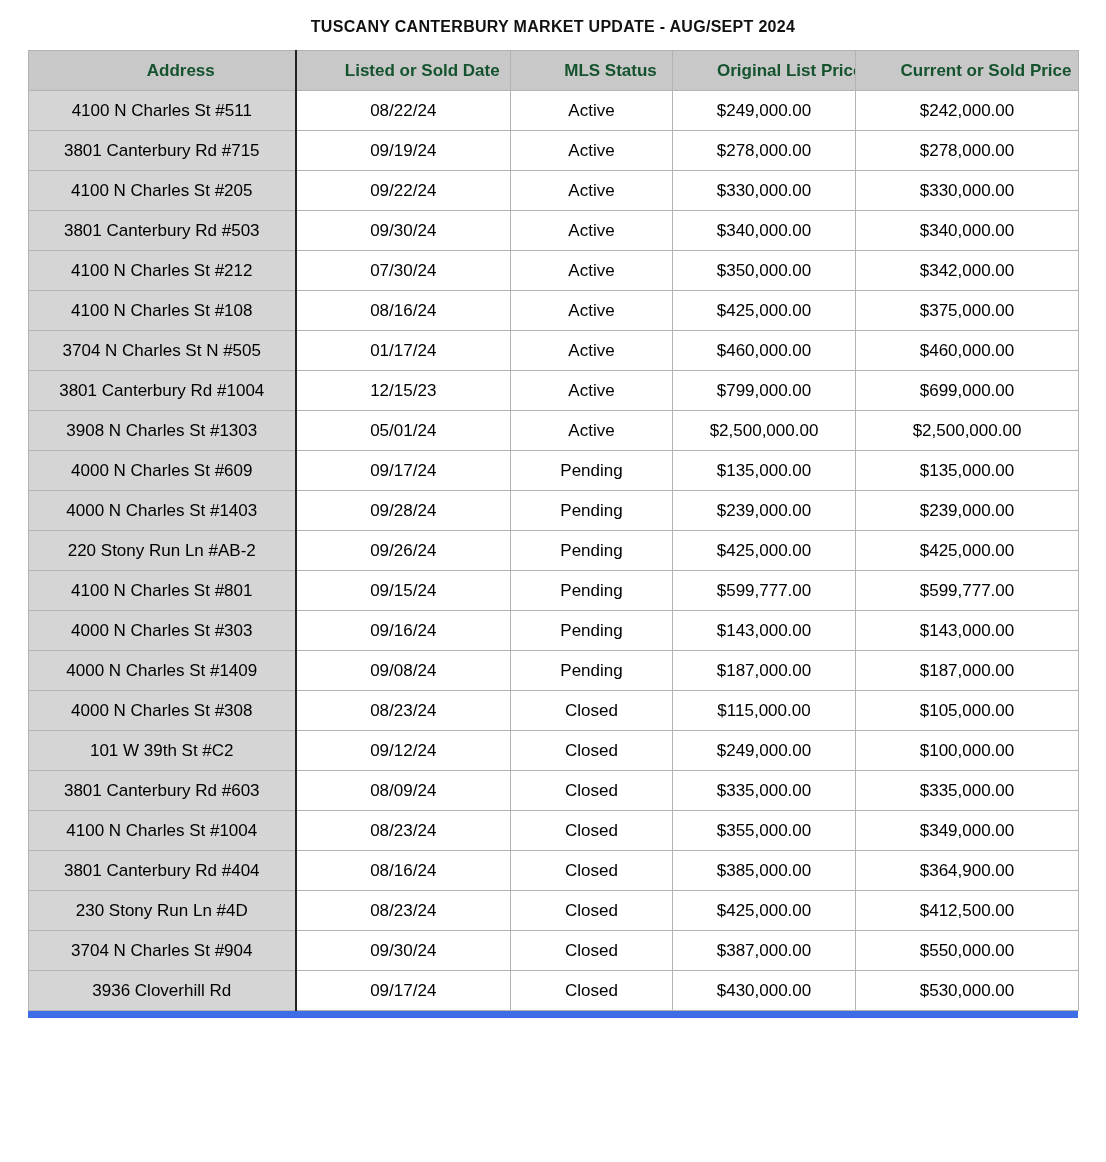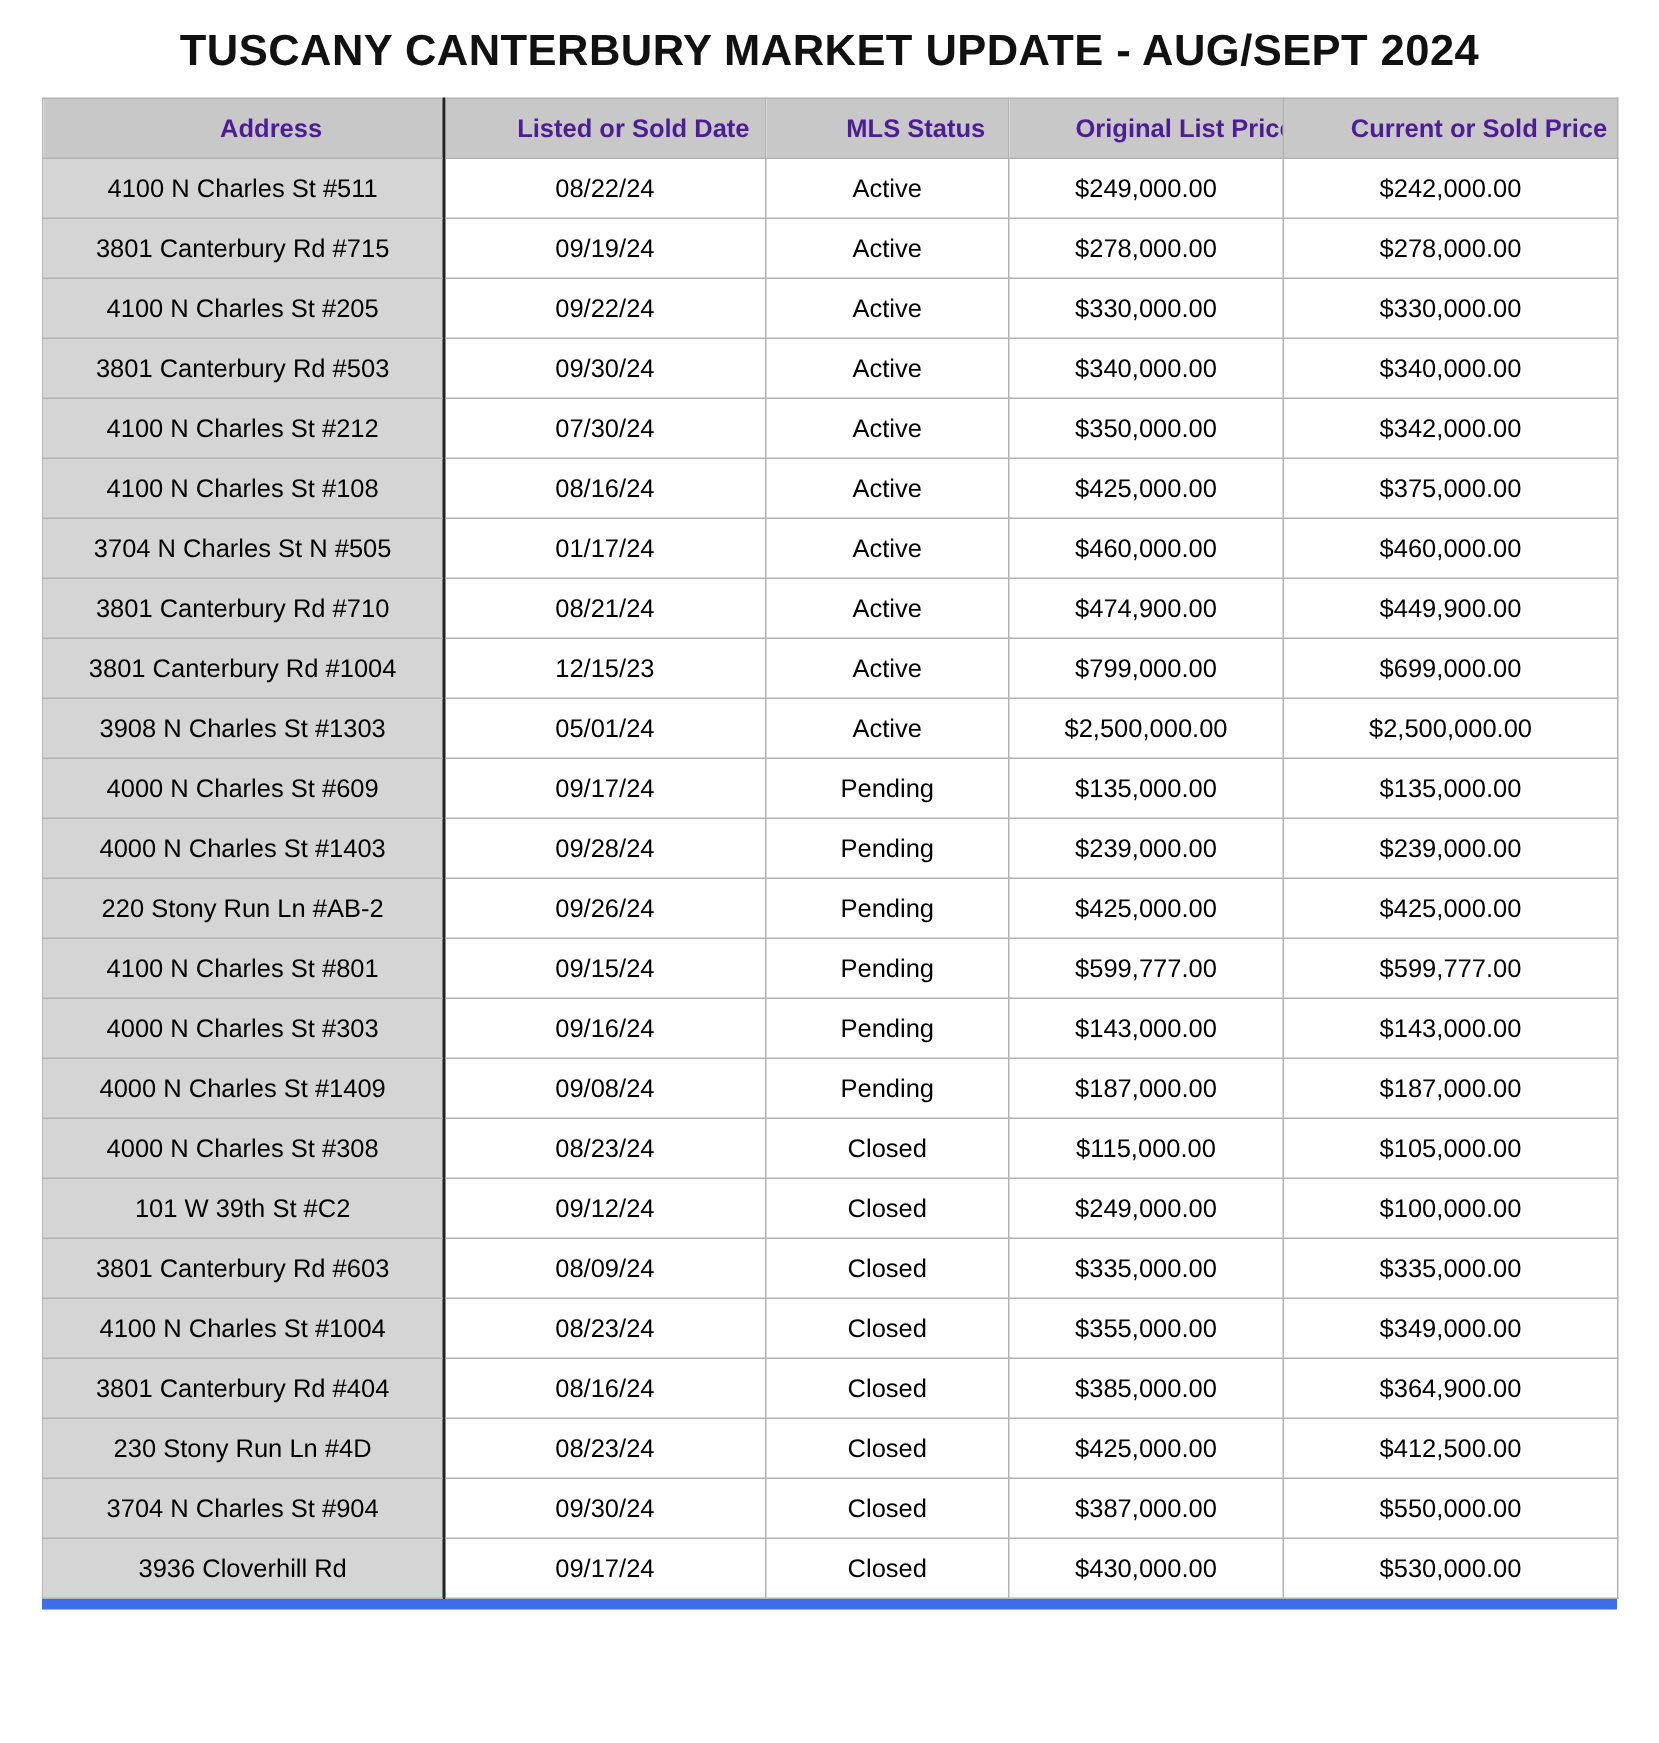--- a/index.html
+++ b/index.html
@@ -6,21 +6,21 @@
   html, body {
     width: 1106px;
     background: #ffffff;
     font-family: "Liberation Sans", sans-serif;
     color: #000000;
   }
   body { height: 1162px; overflow: hidden; }
   .page { padding: 14px 28px 0 28px; }
   .title {
     text-align: center;
-    font-size: 29px;
+    font-size: 16px;
     font-weight: bold;
     letter-spacing: 0.3px;
     margin: 4px 0 14px 0;
     color: #111111;
   }
   table.market-table {
     border-collapse: collapse;
     width: 1050px;
     table-layout: fixed;
   }
@@ -30,21 +30,21 @@
     vertical-align: middle;
     height: 40px;
     font-size: 17px;
     padding: 0 6px;
     white-space: nowrap;
     overflow: hidden;
   }
   .market-table thead th {
     background: var(--header-bg, #c8c8c8);
     font-weight: bold;
-    color: #4c1d95;
+    color: #14532d;
     padding-left: 44px;
   }
   .market-table th.address-col,
   .market-table td.address-cell {
     border-right: 2px solid #222222;
   }
   .market-table td.address-cell {
     background: var(--address-bg, #d5d5d5);
     font-weight: normal;
     text-align: center;
@@ -122,27 +122,20 @@
           <td>$375,000.00</td>
         </tr>
         <tr>
           <td class="address-cell">3704 N Charles St N #505</td>
           <td>01/17/24</td>
           <td>Active</td>
           <td>$460,000.00</td>
           <td>$460,000.00</td>
         </tr>
         <tr>
-          <td class="address-cell">3801 Canterbury Rd #710</td>
-          <td>08/21/24</td>
-          <td>Active</td>
-          <td>$474,900.00</td>
-          <td>$449,900.00</td>
-        </tr>
-        <tr>
           <td class="address-cell">3801 Canterbury Rd #1004</td>
           <td>12/15/23</td>
           <td>Active</td>
           <td>$799,000.00</td>
           <td>$699,000.00</td>
         </tr>
         <tr>
           <td class="address-cell">3908 N Charles St #1303</td>
           <td>05/01/24</td>
           <td>Active</td>

